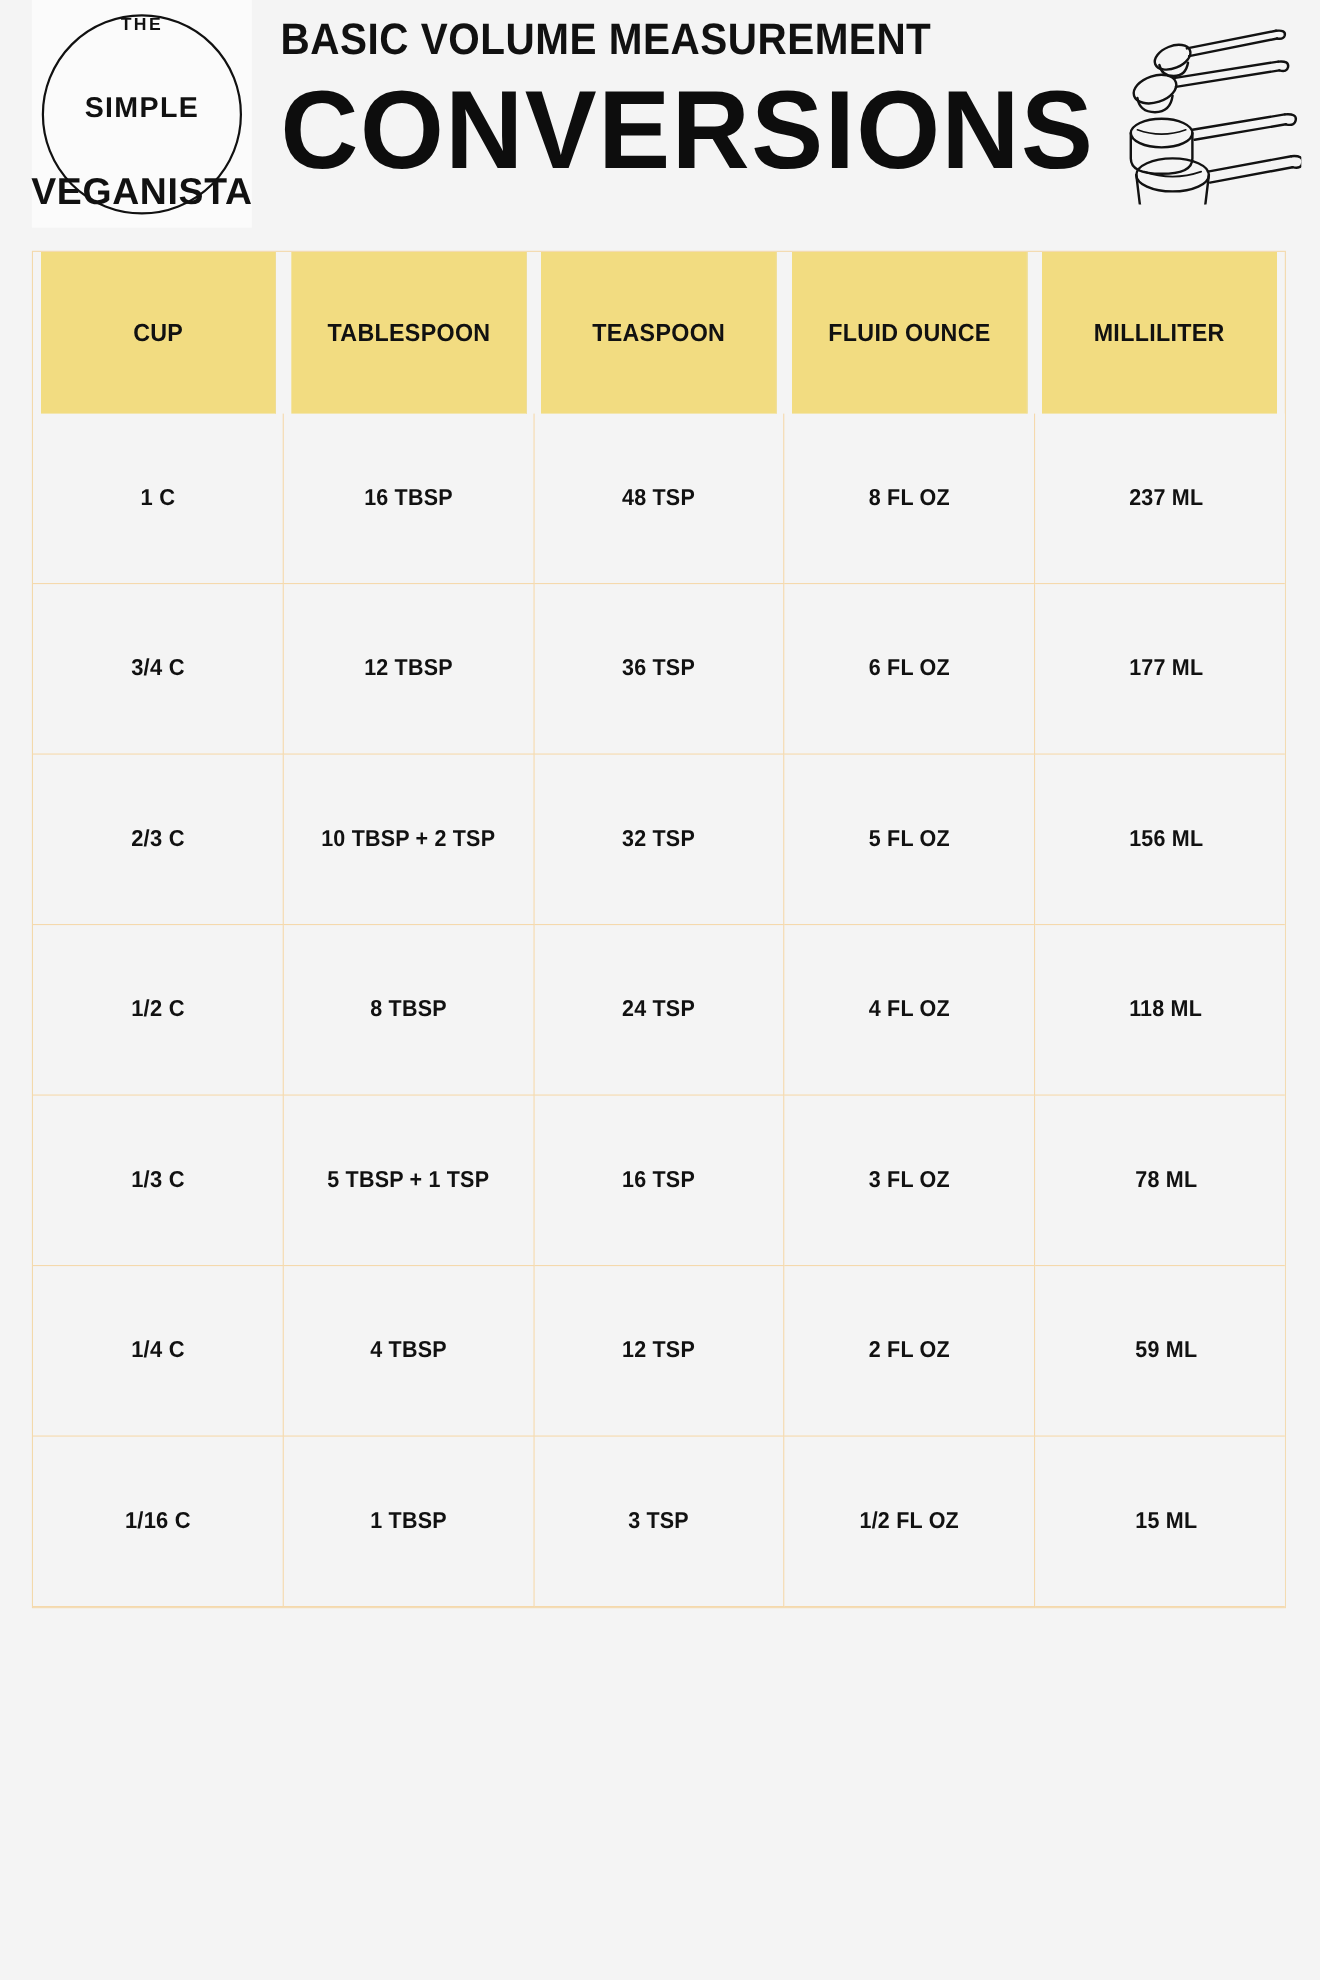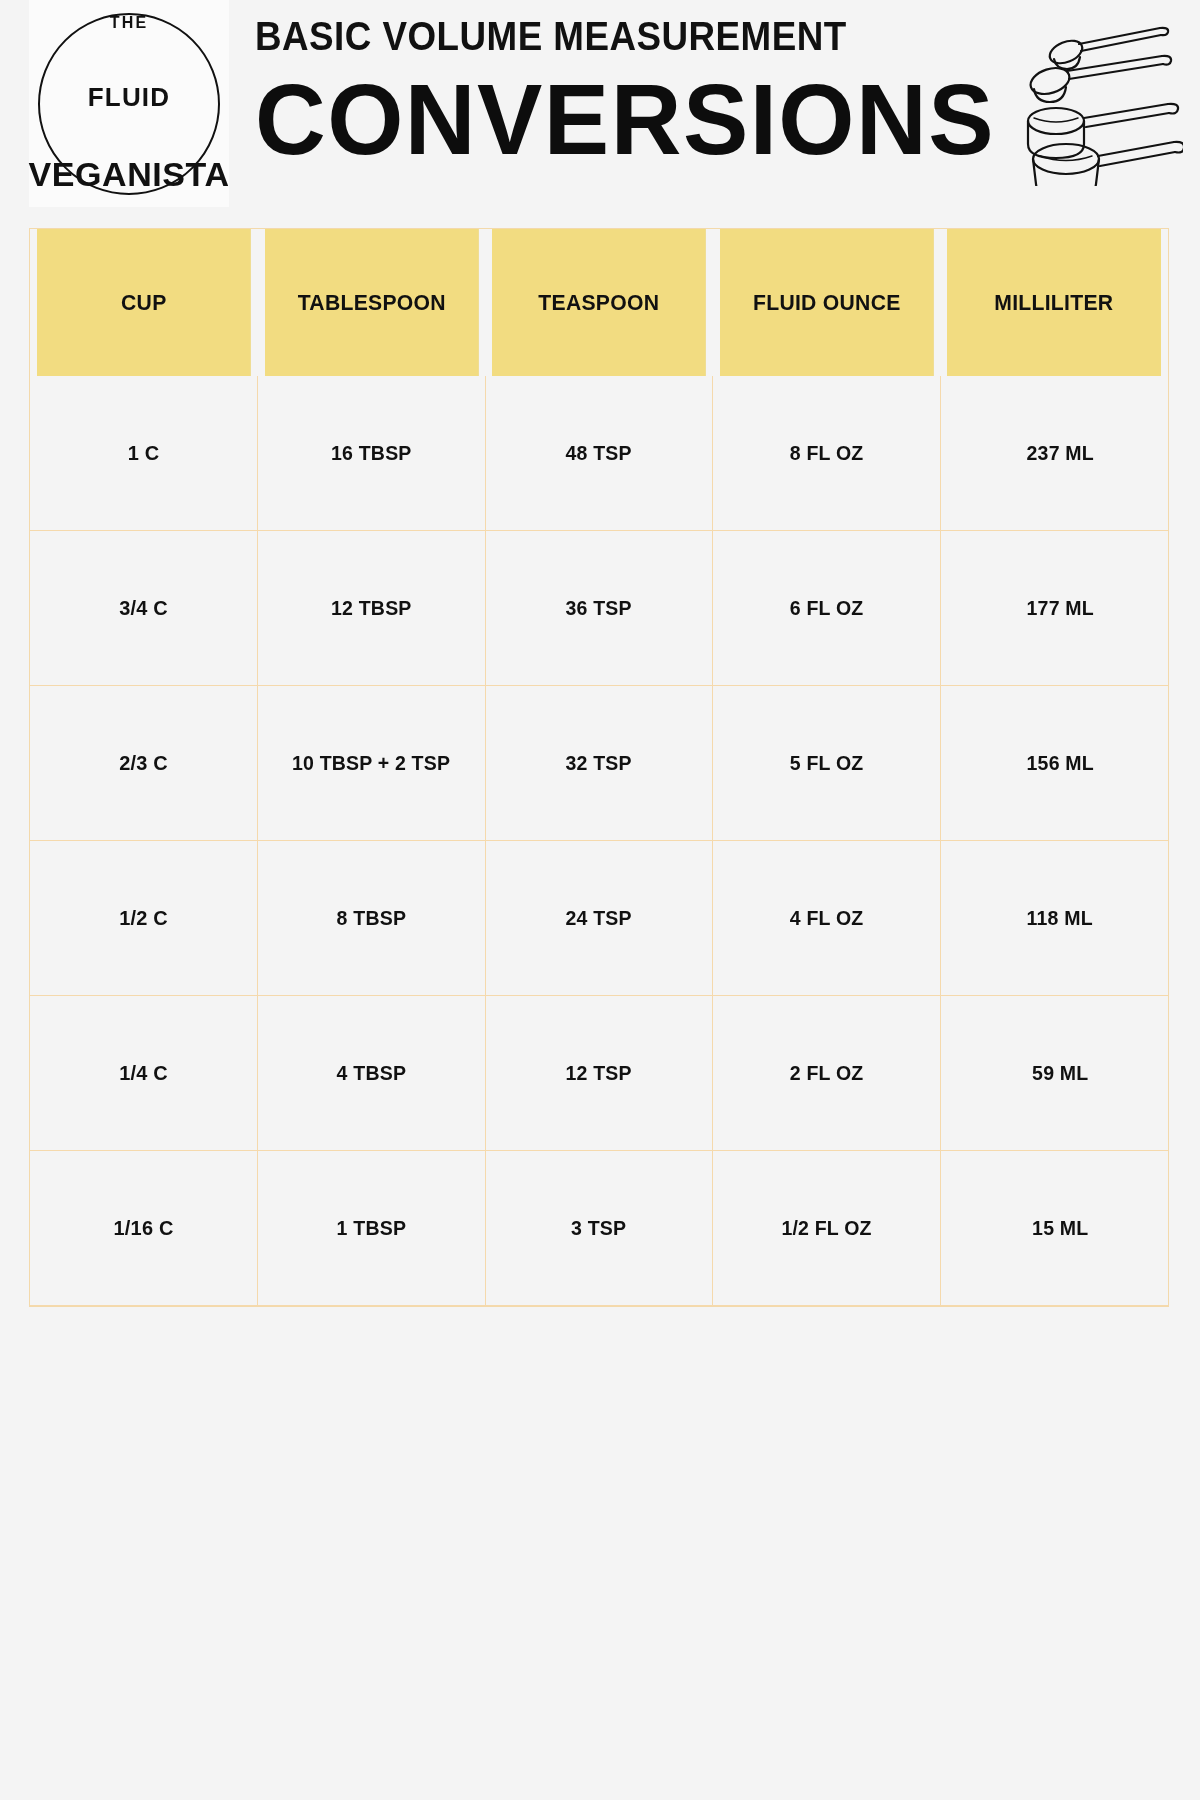--- a/index.html
+++ b/index.html
@@ -175,21 +175,21 @@
   }
 </style>
 </head>
 <body>
 
 <div class="header">
 
   <div class="logo-box">
     <div class="logo-circle">
       <div class="logo-the">THE</div>
-      <div class="logo-simple">FLUID</div>
+      <div class="logo-simple">SIMPLE</div>
       <div class="logo-veganista">VEGANISTA</div>
     </div>
   </div>
 
   <div class="title-block">
     <div class="title-small">BASIC VOLUME MEASUREMENT</div>
     <div class="title-big">CONVERSIONS</div>
   </div>
 
   <div class="spoons">
@@ -261,20 +261,27 @@
         <td><span class="cellval">156 ML</span></td>
       </tr>
       <tr>
         <td class="col-cup"><span class="cellval">1/2 C</span></td>
         <td><span class="cellval">8 TBSP</span></td>
         <td><span class="cellval">24 TSP</span></td>
         <td><span class="cellval">4 FL OZ</span></td>
         <td><span class="cellval">118 ML</span></td>
       </tr>
       <tr>
+        <td class="col-cup"><span class="cellval">1/3 C</span></td>
+        <td><span class="cellval">5 TBSP + 1 TSP</span></td>
+        <td><span class="cellval">16 TSP</span></td>
+        <td><span class="cellval">3 FL OZ</span></td>
+        <td><span class="cellval">78 ML</span></td>
+      </tr>
+      <tr>
         <td class="col-cup"><span class="cellval">1/4 C</span></td>
         <td><span class="cellval">4 TBSP</span></td>
         <td><span class="cellval">12 TSP</span></td>
         <td><span class="cellval">2 FL OZ</span></td>
         <td><span class="cellval">59 ML</span></td>
       </tr>
       <tr>
         <td class="col-cup"><span class="cellval">1/16 C</span></td>
         <td><span class="cellval">1 TBSP</span></td>
         <td><span class="cellval">3 TSP</span></td>

